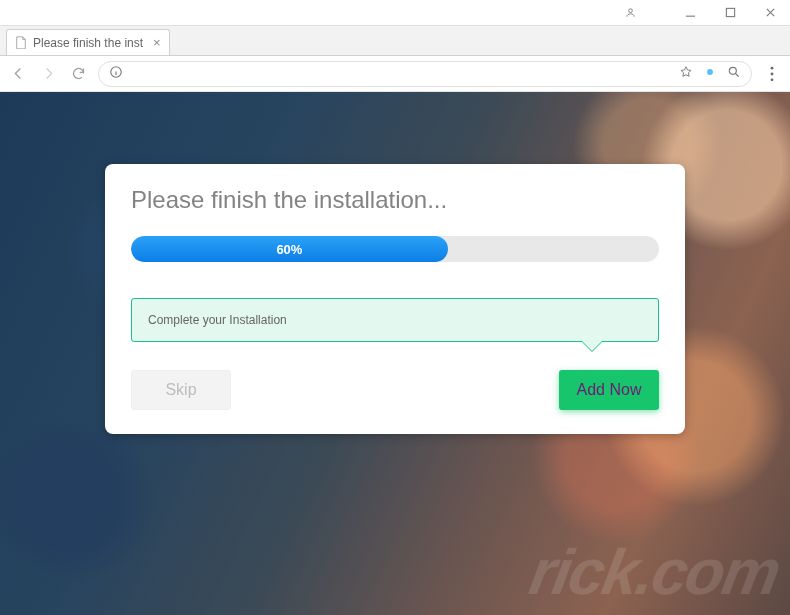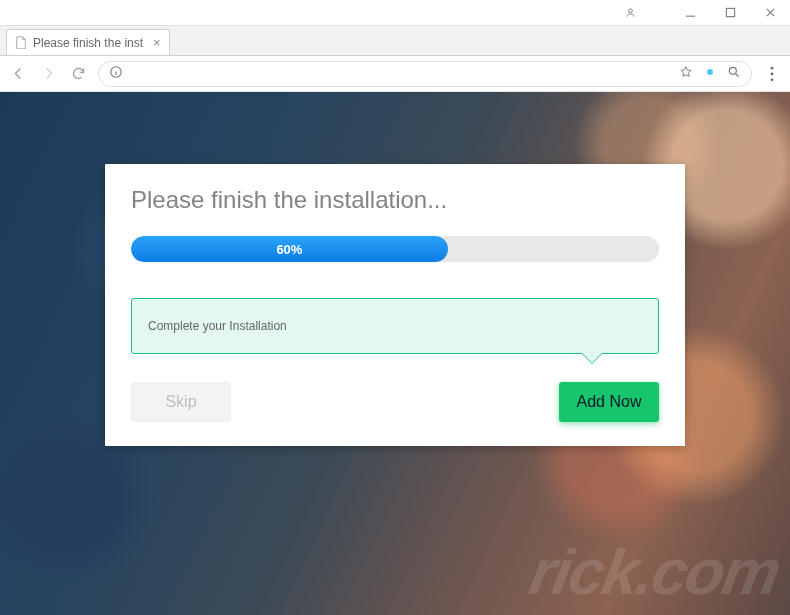--- a/index.html
+++ b/index.html
@@ -99,21 +99,21 @@
     display: flex;
     align-items: flex-start;
     justify-content: center;
     padding-top: 72px;
   }
 
   
   .card {
     width: 580px;
     background: #fff;
-    border-radius: 1px;
+    border-radius: 8px;
     padding: 22px 26px 24px 26px;
     box-shadow: 0 2px 10px rgba(0,0,0,0.25);
   }
   .card-title {
     font-size: 24px;
     color: #838383;
     font-weight: 400;
     margin-bottom: 22px;
   }
   .progress-track {
@@ -134,21 +134,21 @@
     justify-content: center;
     color: #fff;
     font-size: 13px;
     font-weight: bold;
   }
   .tooltip-box {
     position: relative;
     border: 1px solid #17c28a;
     background: #e3f8ef;
     border-radius: 3px;
-    padding: 20px 16px;
+    padding: 14px 16px;
     font-size: 12px;
     color: #666;
     margin-bottom: 28px;
   }
   .tooltip-box::after {
     content: "";
     position: absolute;
     bottom: -10px;
     right: 56px;
     width: 0; height: 0;
@@ -180,21 +180,21 @@
     font-size: 16px;
     padding: 0 8px;
   }
   .btn-skip {
     background: #f3f3f3;
     color: #bdbdbd;
     border: 1px solid #eeeeee;
   }
   .btn-add {
     background: #17c56d;
-    color: #0f172a;
+    color: #701a75;
     box-shadow: 0 2px 6px rgba(23,197,109,0.5);
   }
 
   
   .wm {
     position: absolute;
     right: 12px;
     bottom: 6px;
     color: rgba(255,255,255,0.12);
     font-size: 64px;

